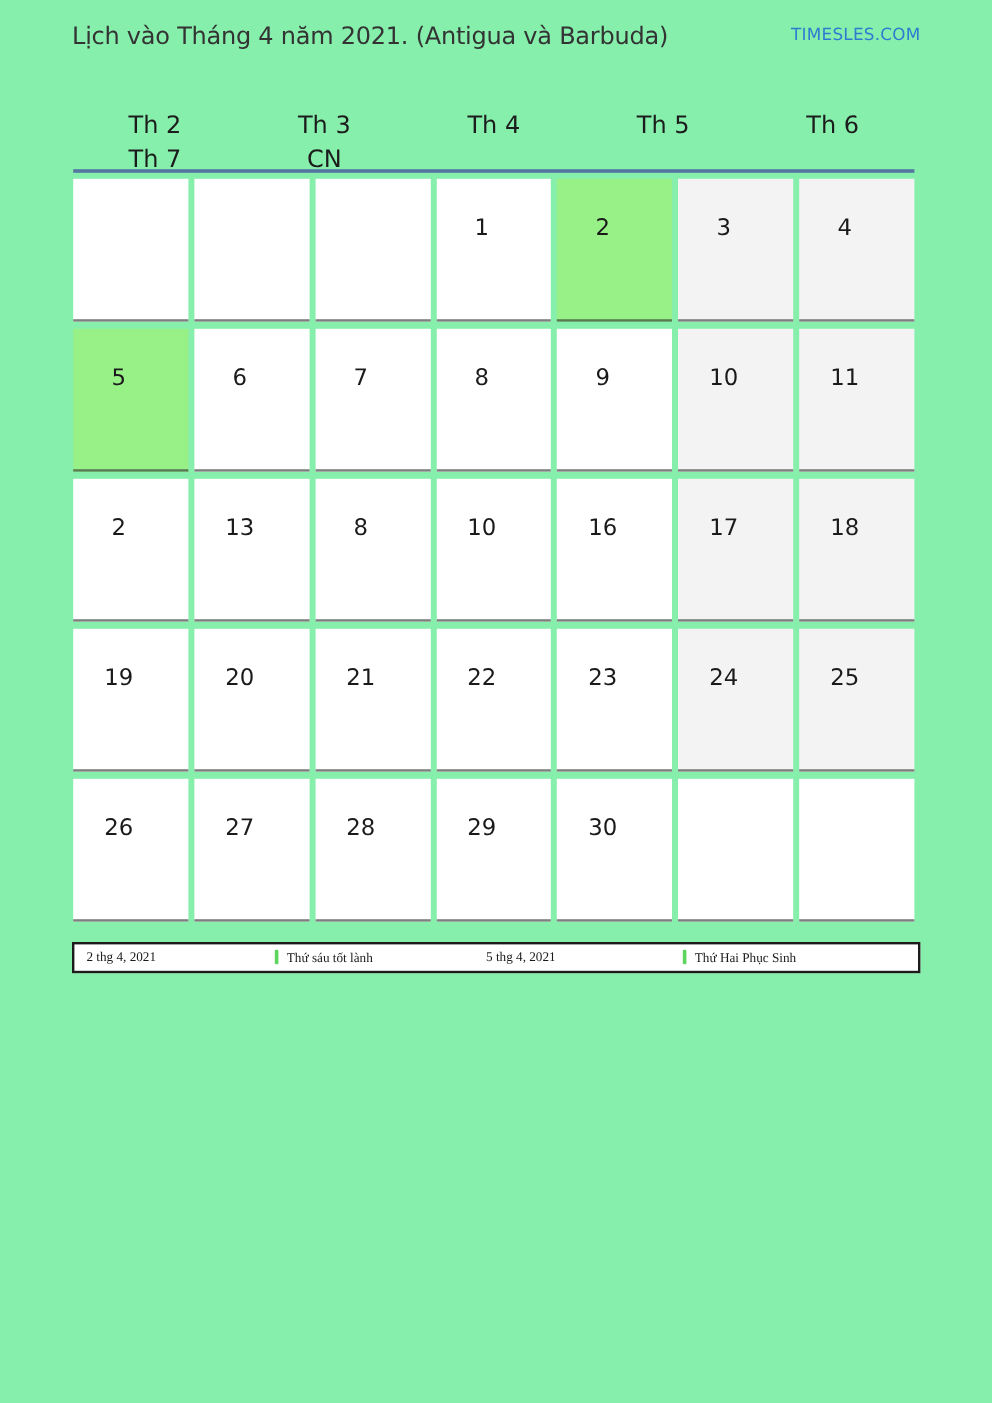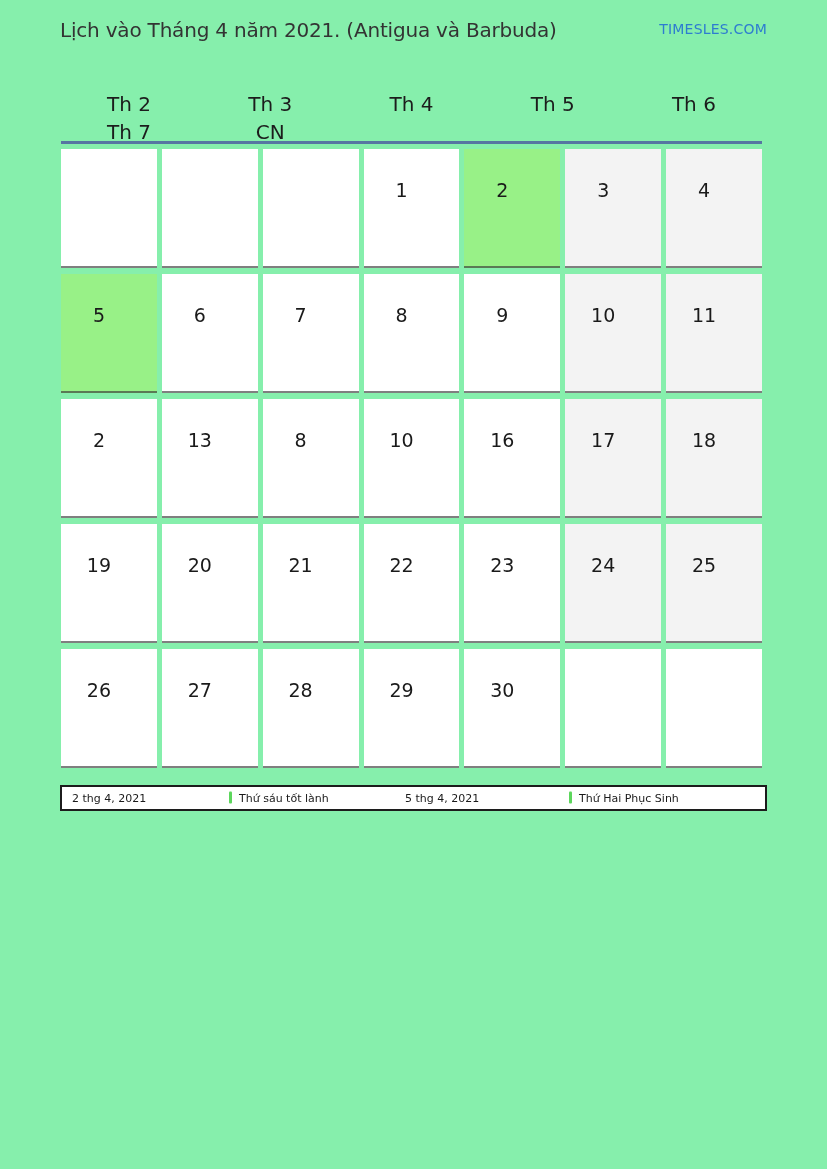--- a/index.html
+++ b/index.html
@@ -63,21 +63,21 @@
     background:var(--holiday-green);
     border-bottom-color:var(--holiday-border);
   }
   .day-number{font-size:19px;color:#1a1a1a;}
   .legend-bar{
     position:absolute;left:60px;top:785px;width:707px;height:26px;
     border:2px solid #1c1c1c;background:#ffffff;
   }
   .legend-entry{
     position:absolute;top:50%;transform:translateY(-50%);
-    font-size:11px;color:#1a1a1a;white-space:nowrap;
+    font-size:11px;color:#1a1a1a;white-space:nowrap;font-family:Liberation Serif, serif;
   }
   .legend-date-1{left:10px;}
   .legend-holiday-1{left:167px;}
   .legend-date-2{left:343px;}
   .legend-holiday-2{left:507px;}
   .legend-marker{
     display:inline-block;width:3px;height:12px;border-radius:1px;
     background:var(--legend-marker-green);
     margin-right:7px;vertical-align:-2px;
   }

